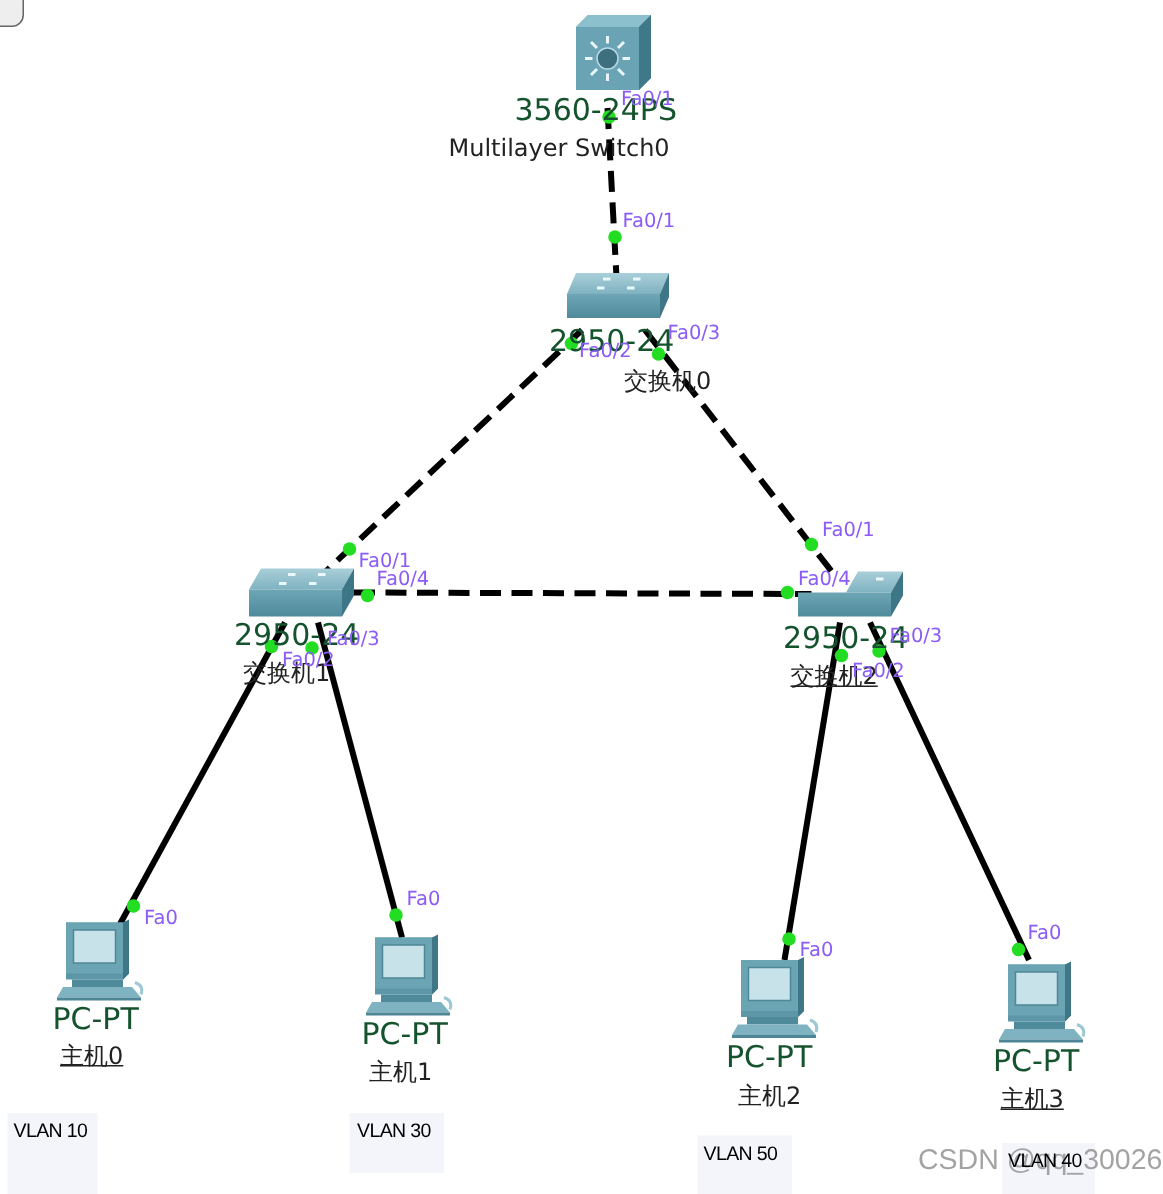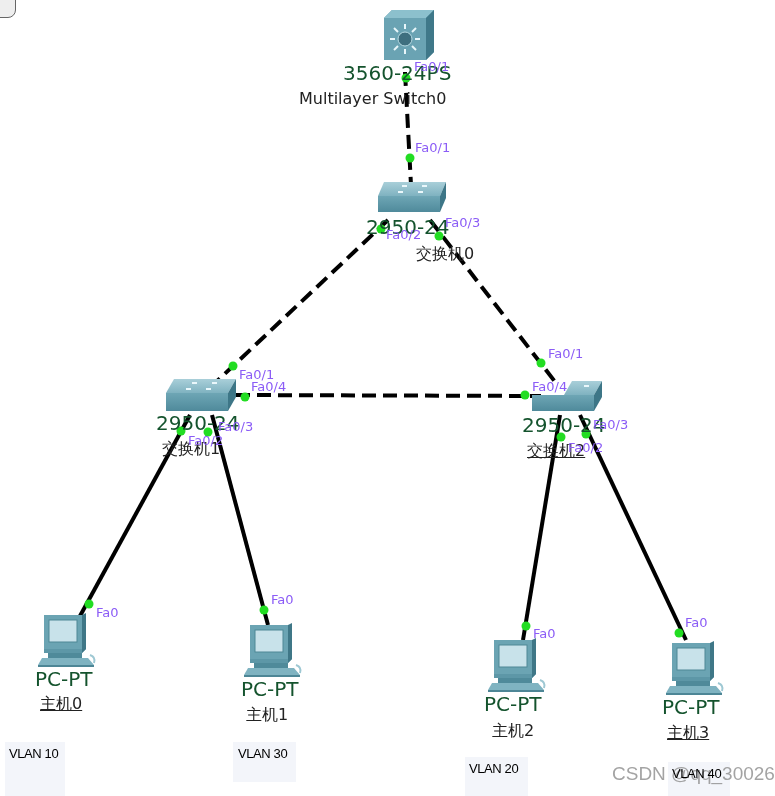--- a/index.html
+++ b/index.html
@@ -133,21 +133,21 @@
     </g>
   </defs>
 </svg>
 
 <div class="vlan-box" style="left:5px;top:742px;width:60px;height:54px;"></div>
 <div class="vlan-box" style="left:233px;top:742px;width:63px;height:40px;"></div>
 <div class="vlan-box" style="left:465px;top:757px;width:63px;height:39px;"></div>
 <div class="vlan-box" style="left:668px;top:762px;width:62px;height:34px;"></div>
 <span class="vlan-label" style="left:9px;top:746px;">VLAN 10</span>
 <span class="vlan-label" style="left:238px;top:746px;">VLAN 30</span>
-<span class="vlan-label" style="left:469px;top:761px;">VLAN 20</span>
+<span class="vlan-label" style="left:469px;top:761px;">VLAN 50</span>
 
 <span class="dev-label" style="left:343px;top:62px;">3560-24PS</span>
 <span class="dev-name" style="left:299px;top:88px;">Multilayer Switch0</span>
 
 <span class="dev-label" style="left:366px;top:216px;">2950-24</span>
 <span class="dev-name" style="left:372px;top:243px;margin-left:44px;">交换机0</span>
 <span class="dev-label" style="left:156px;top:412px;">2950-24</span>
 <span class="dev-name" style="left:162px;top:438px;">交换机1</span>
 <span class="dev-label" style="left:522px;top:414px;">2950-24</span>
 <span class="dev-name" style="left:527px;top:440px;text-decoration:underline;">交换机2</span>

